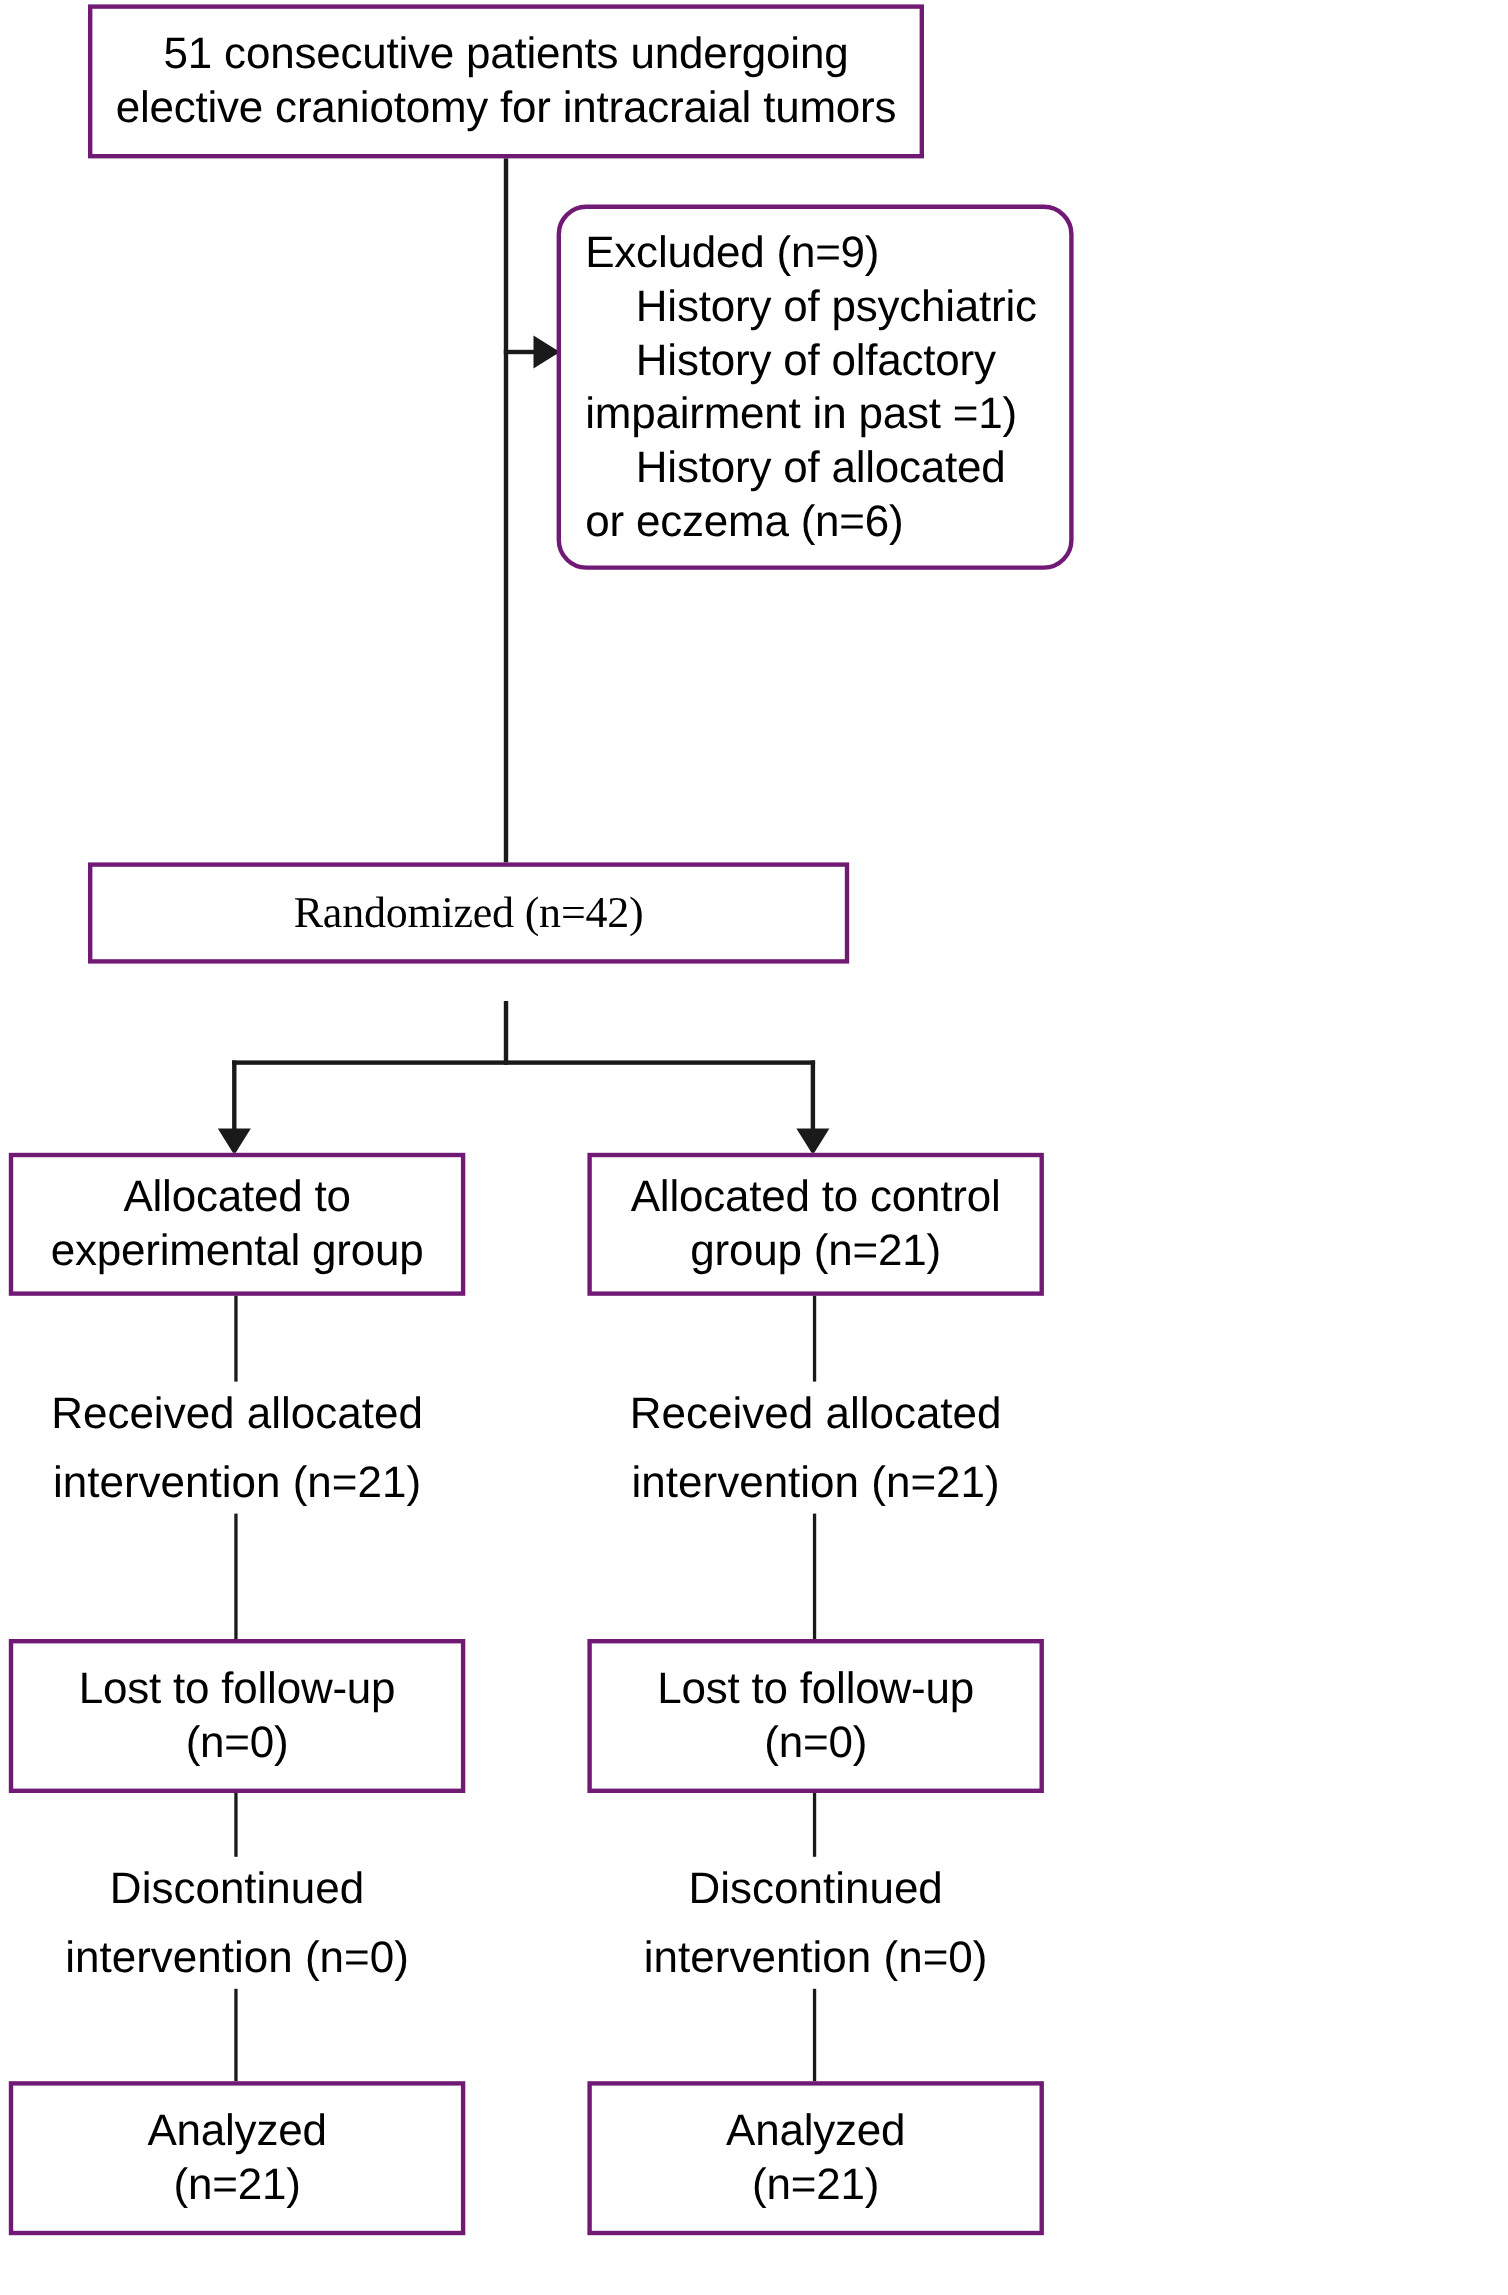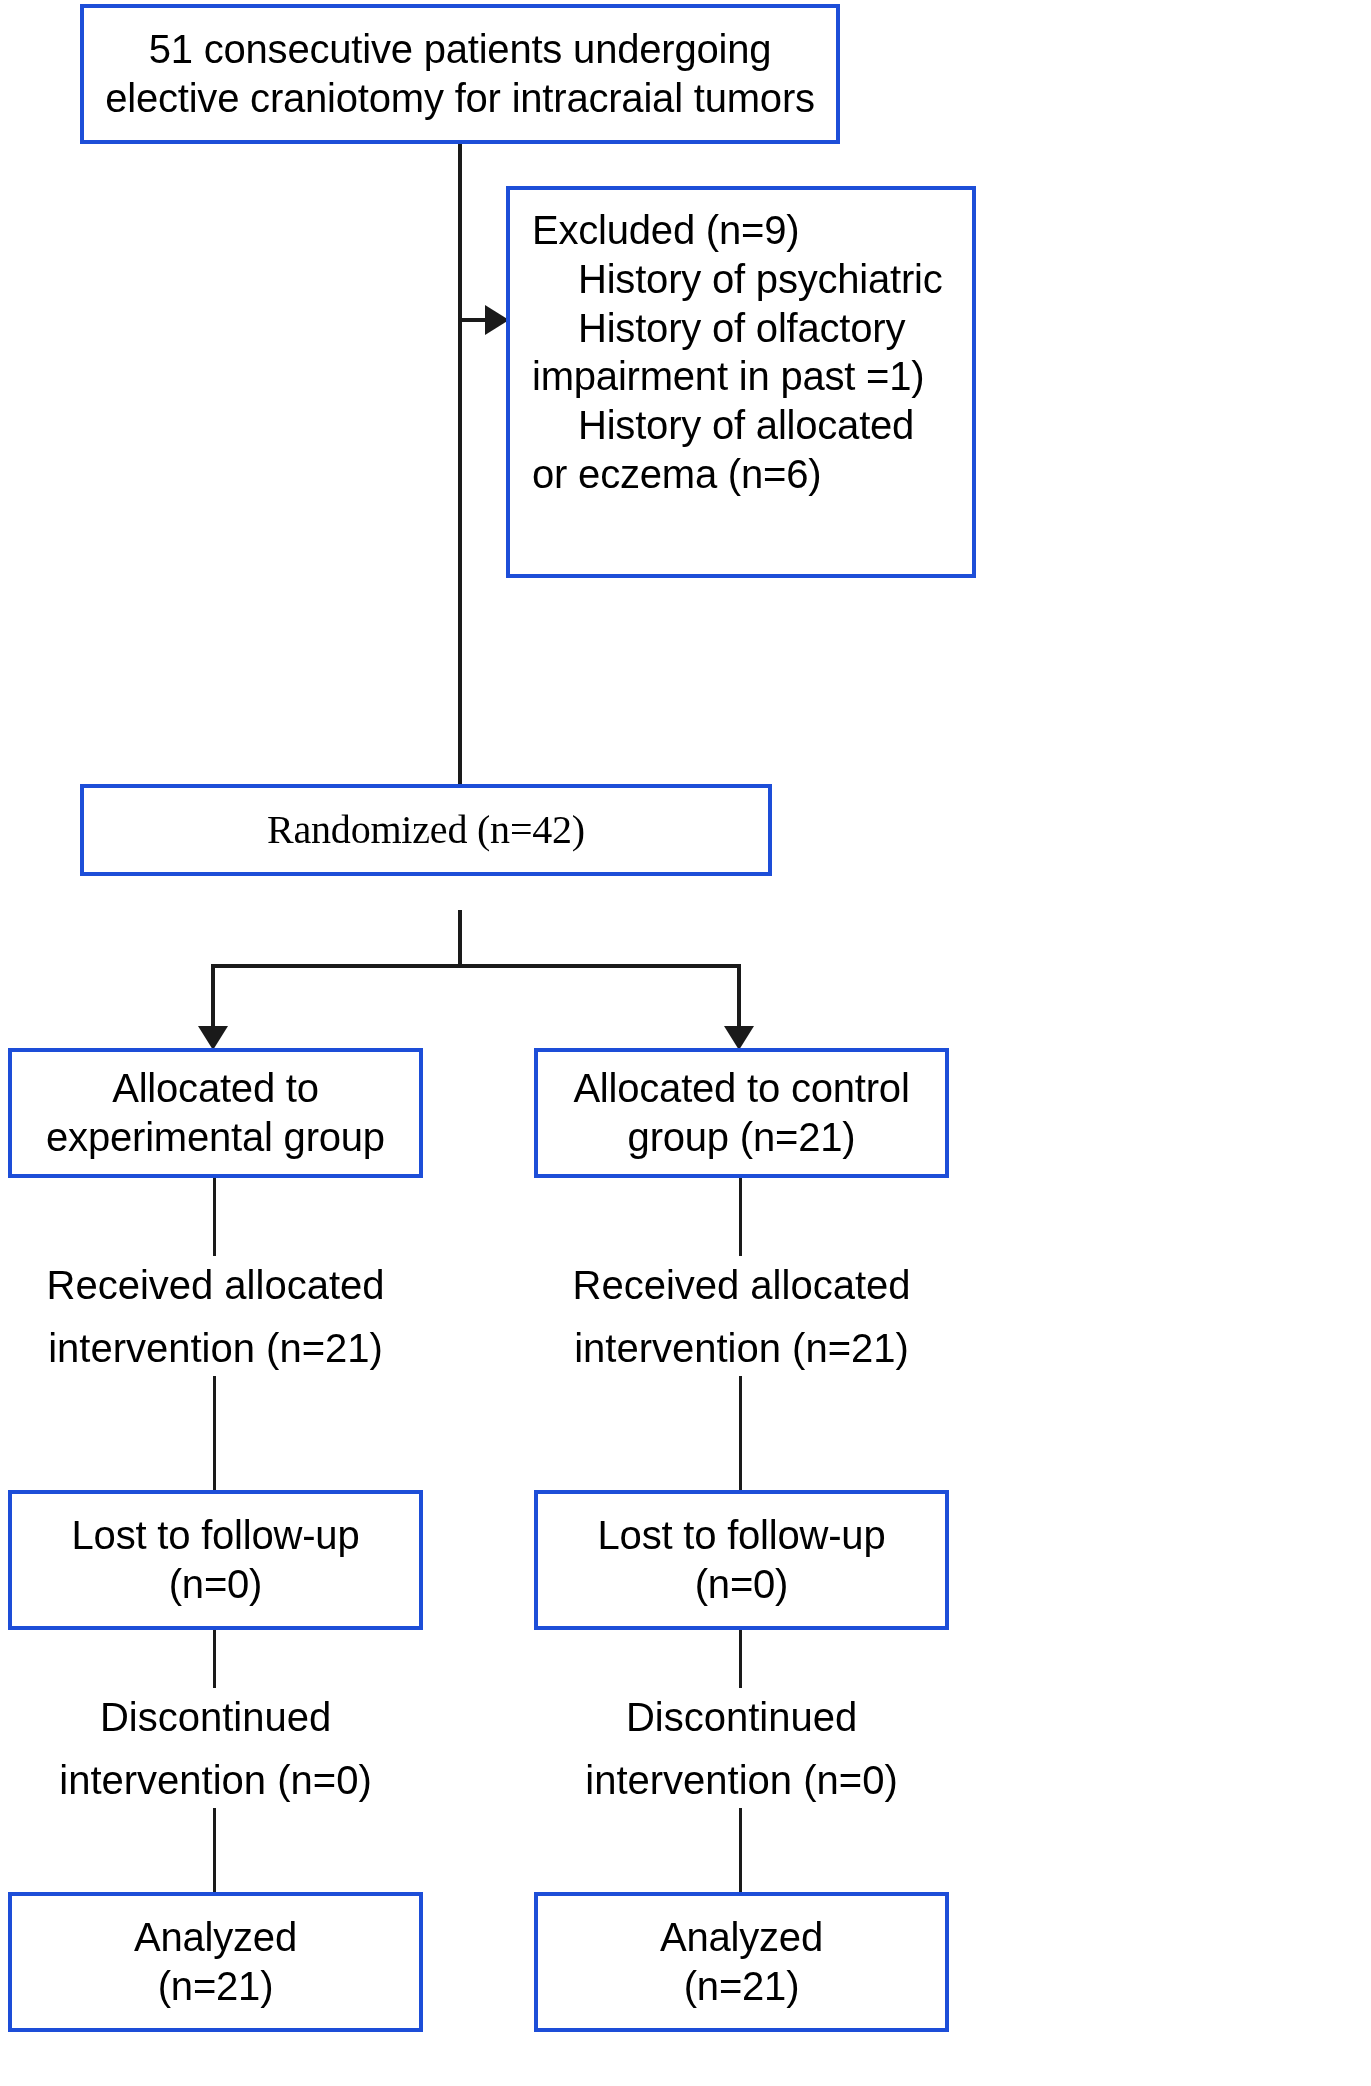--- a/index.html
+++ b/index.html
@@ -15,21 +15,21 @@
     position: relative;
     width: 1371px;
     height: 2086px;
     background: #ffffff;
     overflow: hidden;
   }
   
   .box {
     position: absolute;
     box-sizing: border-box;
-    border: 4px solid #1d4ed8;
+    border: 4px solid #701a75;
     background: #ffffff;
     display: flex;
     flex-direction: column;
     align-items: center;
     justify-content: center;
     text-align: center;
     line-height: 1.22;
     font-size: 40px;
     letter-spacing: -0.2px;
   }
@@ -102,21 +102,21 @@
     <span class="line">51 consecutive patients undergoing</span>
     <span class="line">elective craniotomy for intracraial tumors</span>
   </div>
 
   <div class="vline" style="left:458px; top:144px; height:690px;"></div>
   <div class="arrow-down" style="left:443px; top:794px;"></div>
 
   <div class="hline" style="left:458px; top:318px; width:50px;"></div>
   <div class="arrow-right" style="left:485px; top:305px;"></div>
 
-  <div class="box left-align" style="left:506px; top:186px; width:470px; height:392px; padding:16px 14px 16px 22px; justify-content:flex-start;">
+  <div class="box left-align" style="left:506px; top:186px; width:470px; height:332px; padding:16px 14px 16px 22px; justify-content:flex-start;border-radius:27px;">
     <span class="line">Excluded (n=9)</span>
     <span class="line indent">History of psychiatric</span>
     <span class="line indent">History of olfactory</span>
     <span class="line">impairment in past =1)</span>
     <span class="line indent">History of allocated</span>
     <span class="line">or eczema (n=6)</span>
   </div>
 
   <div class="box" style="left:80px; top:784px; width:692px; height:92px;font-family:Liberation Serif, serif;">
     <span class="line">Randomized (n=42)</span>

